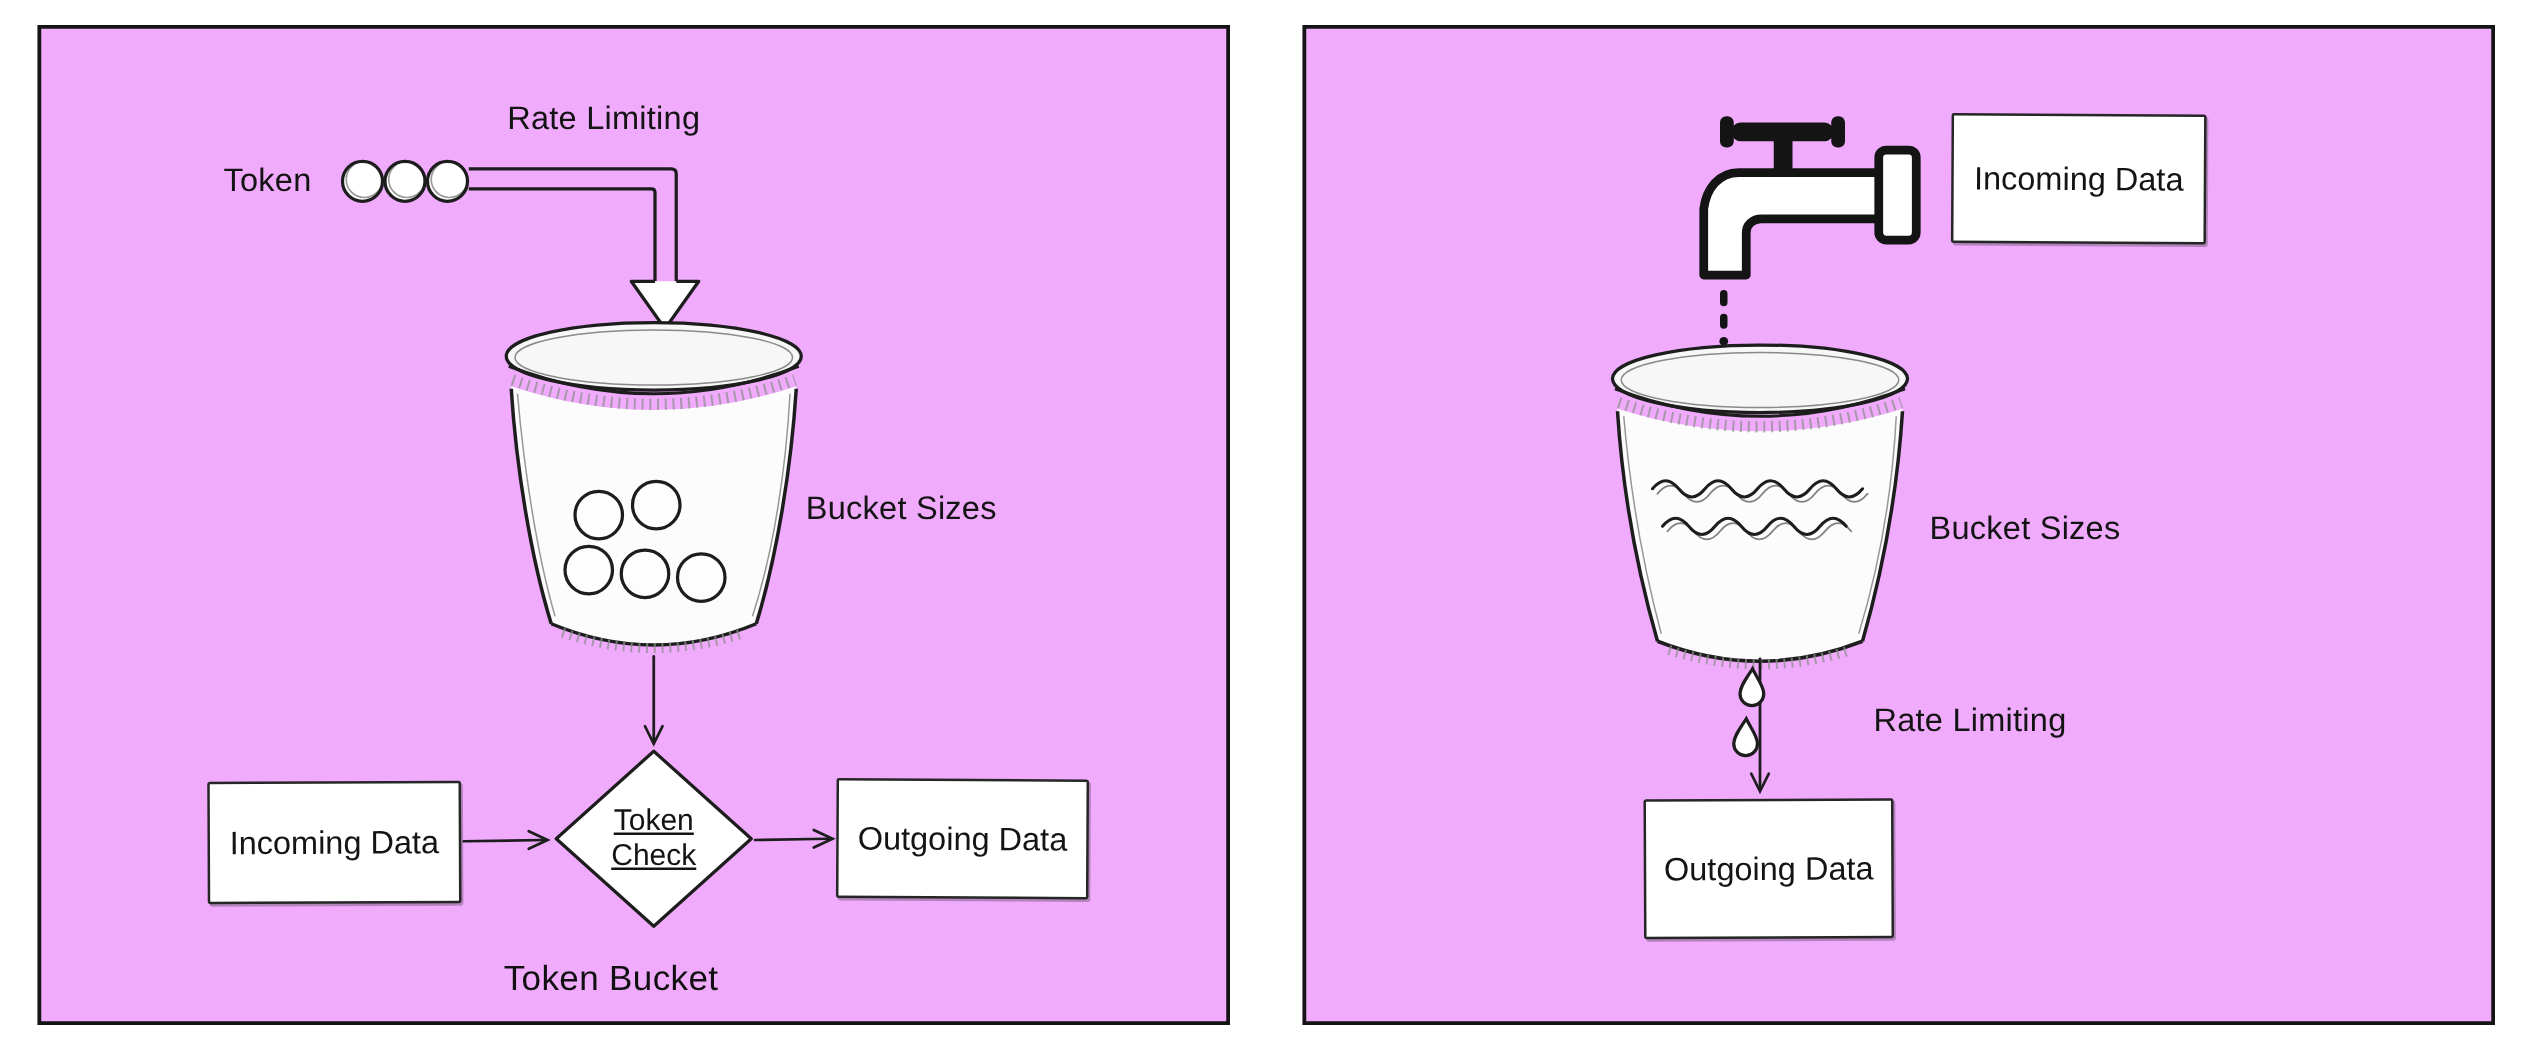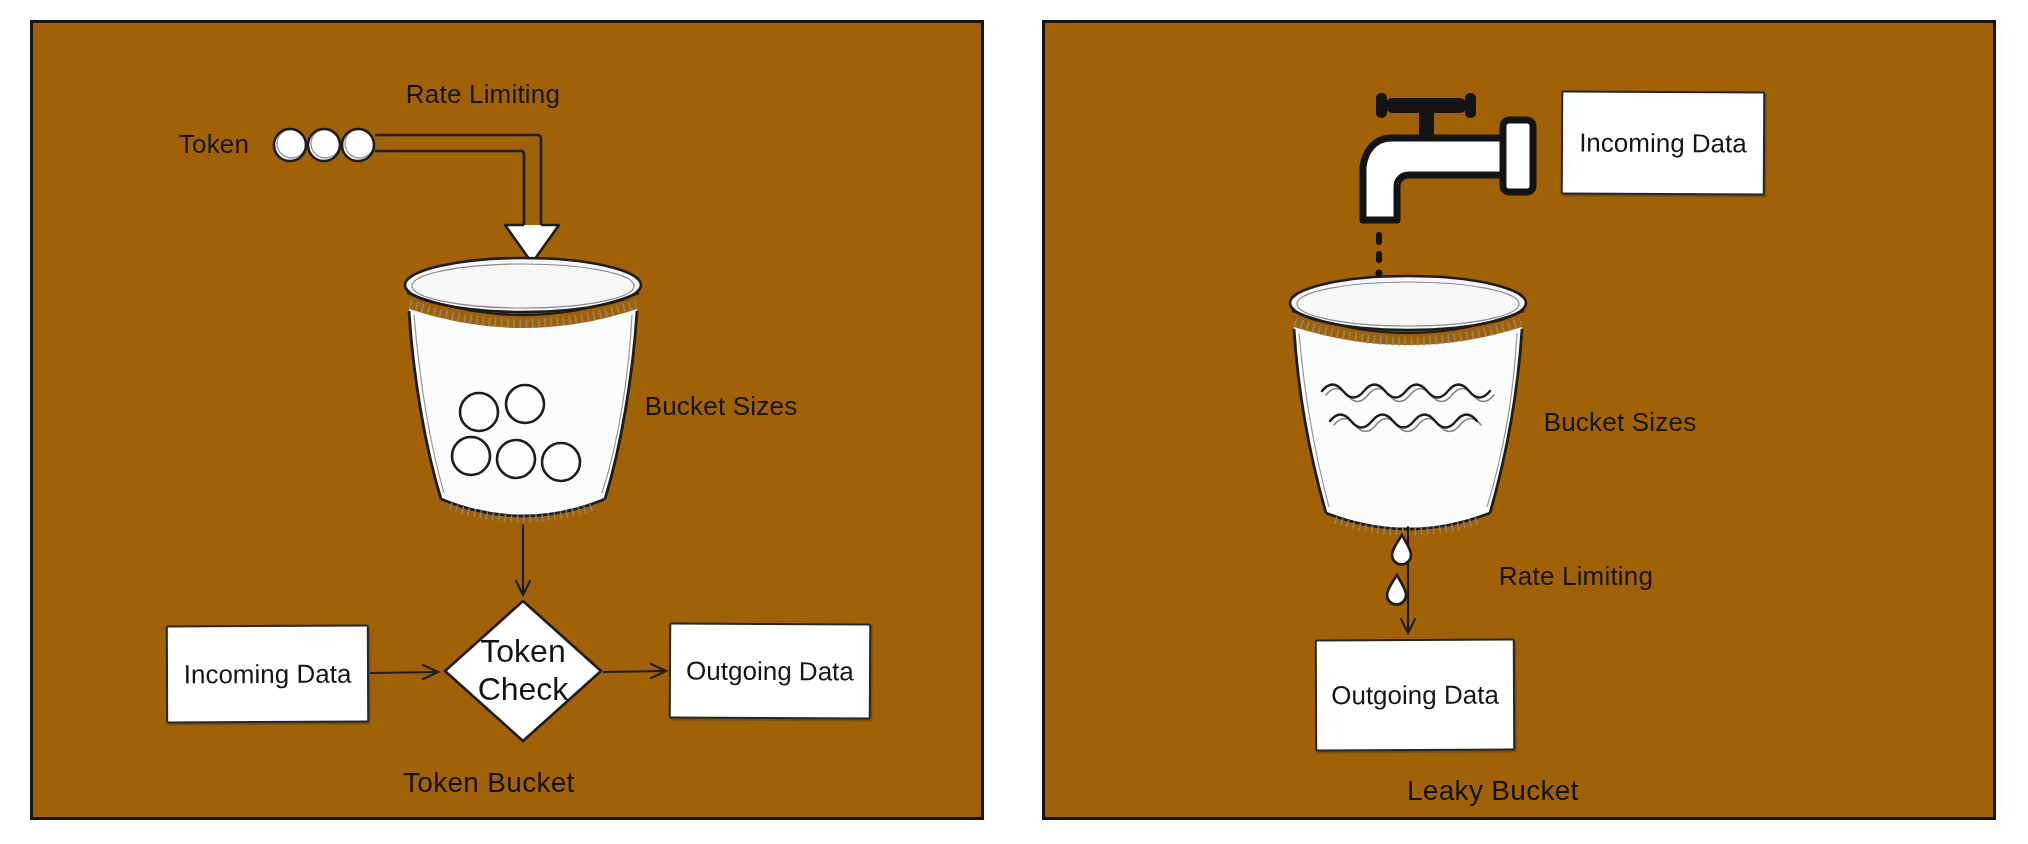--- a/index.html
+++ b/index.html
@@ -6,41 +6,41 @@
   html,body { background:#ffffff; }
   body {
     font-family:"Liberation Sans","DejaVu Sans",sans-serif;
     color:#161616;
     width:2028px; height:844px;
     position:relative;
   }
   .canvas { position:relative; width:2028px; height:844px; background:#ffffff; }
   .panel {
     position:absolute; top:20px; width:954px; height:800px;
-    border:3px solid #141414; background:#a16207;
+    border:3px solid #141414; background:#f0abfc;
   }
   .panel.left  { left:30px; }
   .panel.right { left:1042px; }
   .panel svg { position:absolute; left:0; top:0; }
 
   .lbl {
     position:absolute; font-size:26px; text-align:center;
     letter-spacing:.2px; color:#141414; white-space:nowrap;
   }
   .node {
     position:absolute; border:2.5px solid #262626; background:#ffffff;
     display:flex; align-items:center; justify-content:center;
     font-size:26px; color:#141414; border-radius:2px;
     box-shadow:1.5px 2px 0 rgba(40,40,40,.3);
   }
   .node.tilt-a { transform:rotate(-.25deg); }
   .node.tilt-b { transform:rotate(.3deg); }
   .decision-text {
     position:absolute; display:flex; align-items:center; justify-content:center;
-    text-align:center; font-size:32px; line-height:1.18; color:#141414;
+    text-align:center; font-size:24px; line-height:1.18; color:#141414;text-decoration:underline;
   }
   .caption {
     position:absolute; font-size:28px; color:#111;
     letter-spacing:.3px; white-space:nowrap;
   }
 </style>
 </head>
 <body>
 
 <div class="canvas">
@@ -174,16 +174,15 @@
     </div>
 
     <div class="lbl" style="left:485px;top:384px;width:180px;">Bucket Sizes</div>
 
     <div class="lbl" style="left:446px;top:538px;width:170px;">Rate Limiting</div>
 
     <div class="node tilt-a" style="left:270px;top:616px;width:200px;height:112px;">
       <span>Outgoing Data</span>
     </div>
 
-    <div class="caption" style="left:362px;top:752px;width:240px;">Leaky Bucket</div>
   </section>
 
 </div>
 
 </body></html>

